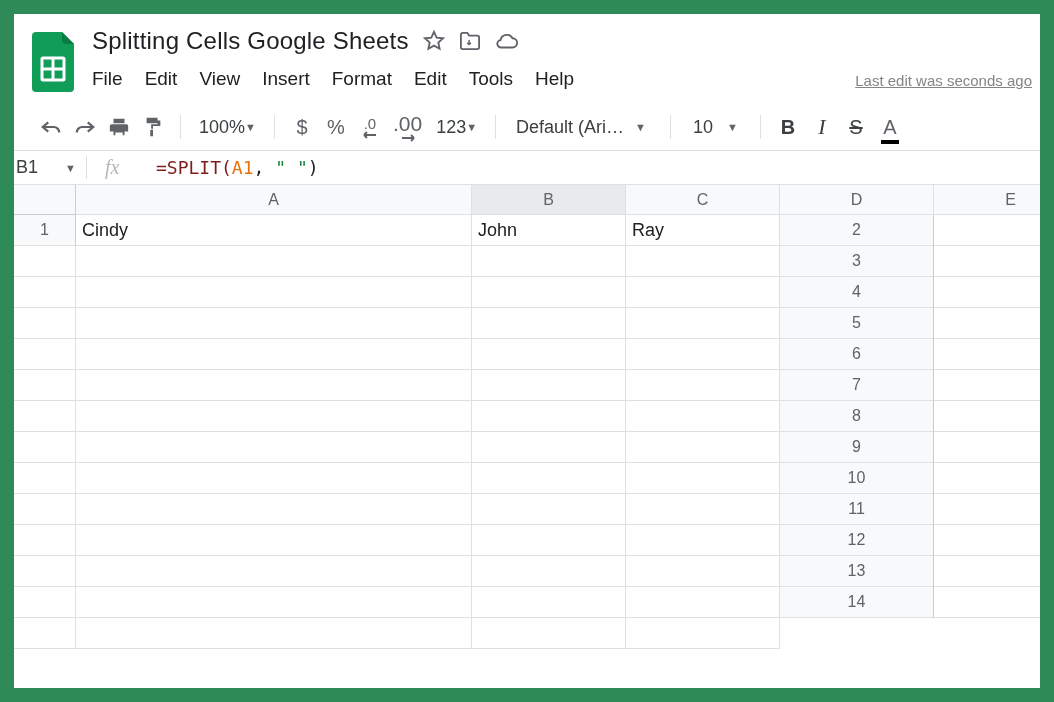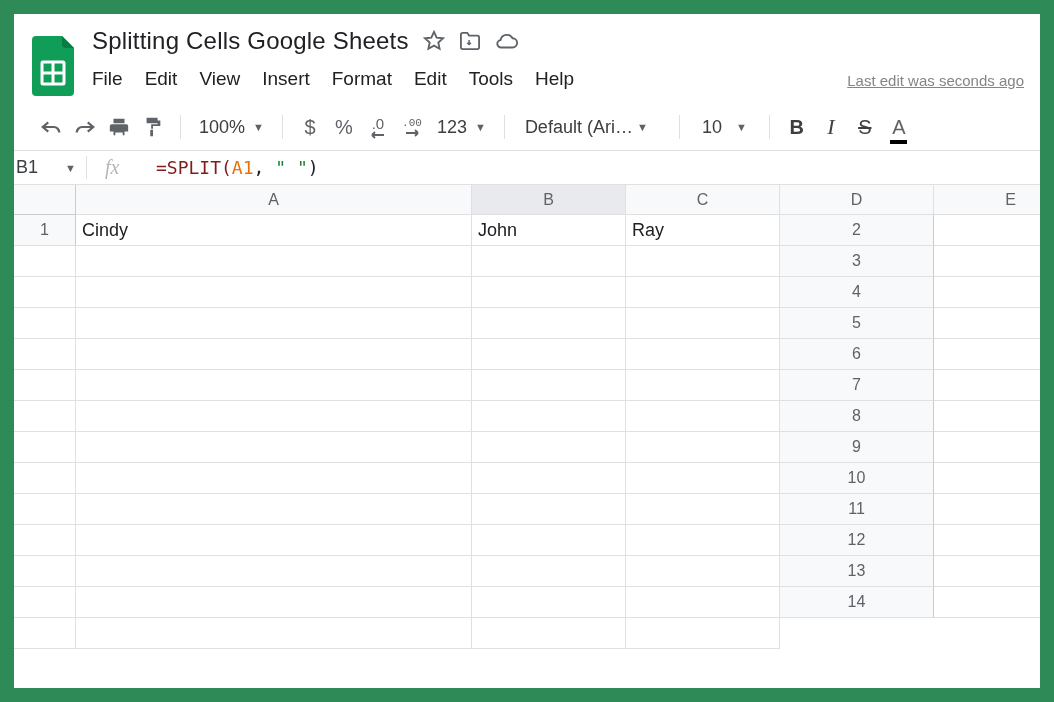--- a/index.html
+++ b/index.html
@@ -13,22 +13,22 @@
   }
   .app {
     background: #fff;
     width: 100%;
     height: 100%;
     overflow: hidden;
   }
   
   .title-row {
     display: flex;
-    align-items: flex-end;
-    padding: 10px 16px 0 18px;
+    align-items: center;
+    padding: 10px 8px 0 18px;
     gap: 14px;
   }
   .logo {
     width: 46px;
     height: 60px;
     flex-shrink: 0;
     margin-top: 4px;
   }
   .title-area { flex: 1; min-width: 0; }
   .doc-title-line {
@@ -94,30 +94,29 @@
   }
   .tb-sep {
     width: 1px;
     height: 24px;
     background: #e0e0e0;
     margin: 0 8px;
   }
   .zoom {
     display: flex;
     align-items: center;
-    gap: 8px;
     padding: 0 6px;
     font-size: 18px;
     color: #3c4043;
     cursor: pointer;
   }
   .font-sel {
     display: flex;
     align-items: center;
-    gap: 4px;
+    gap: 11px;
     padding: 0 8px;
     font-size: 18px;
     color: #3c4043;
     cursor: pointer;
     min-width: 150px;
   }
   .font-size {
     display: flex;
     align-items: center;
     gap: 14px;
@@ -314,21 +313,21 @@
     <div class="tb-sep"></div>
     <div class="tb-btn tb-text" style="font-size:20px;">$</div>
     <div class="tb-btn tb-text" style="font-size:20px;">%</div>
     <div class="tb-btn" style="flex-direction:column;line-height:1;">
       <span style="font-size:15px;">.0</span>
       <svg width="16" height="8" viewBox="0 0 16 8" fill="none" stroke="#5f6368" stroke-width="1.8">
           <path d="M14 4H2m0 0l3-3M2 4l3 3"></path>
         </svg>
     </div>
     <div class="tb-btn" style="flex-direction:column;line-height:1;">
-      <span style="font-size:11px;font-family:Liberation Mono, monospace;">.00</span>
+      <span style="font-size:21px;">.00</span>
       <svg width="16" height="8" viewBox="0 0 16 8" fill="none" stroke="#5f6368" stroke-width="1.8">
           <path d="M2 4h12m0 0l-3-3m3 3l-3 3"></path>
         </svg>
     </div>
     <div class="zoom">
       <span>123</span>
       <span class="caret">▼</span>
     </div>
     <div class="tb-sep"></div>
     <div class="font-sel">

